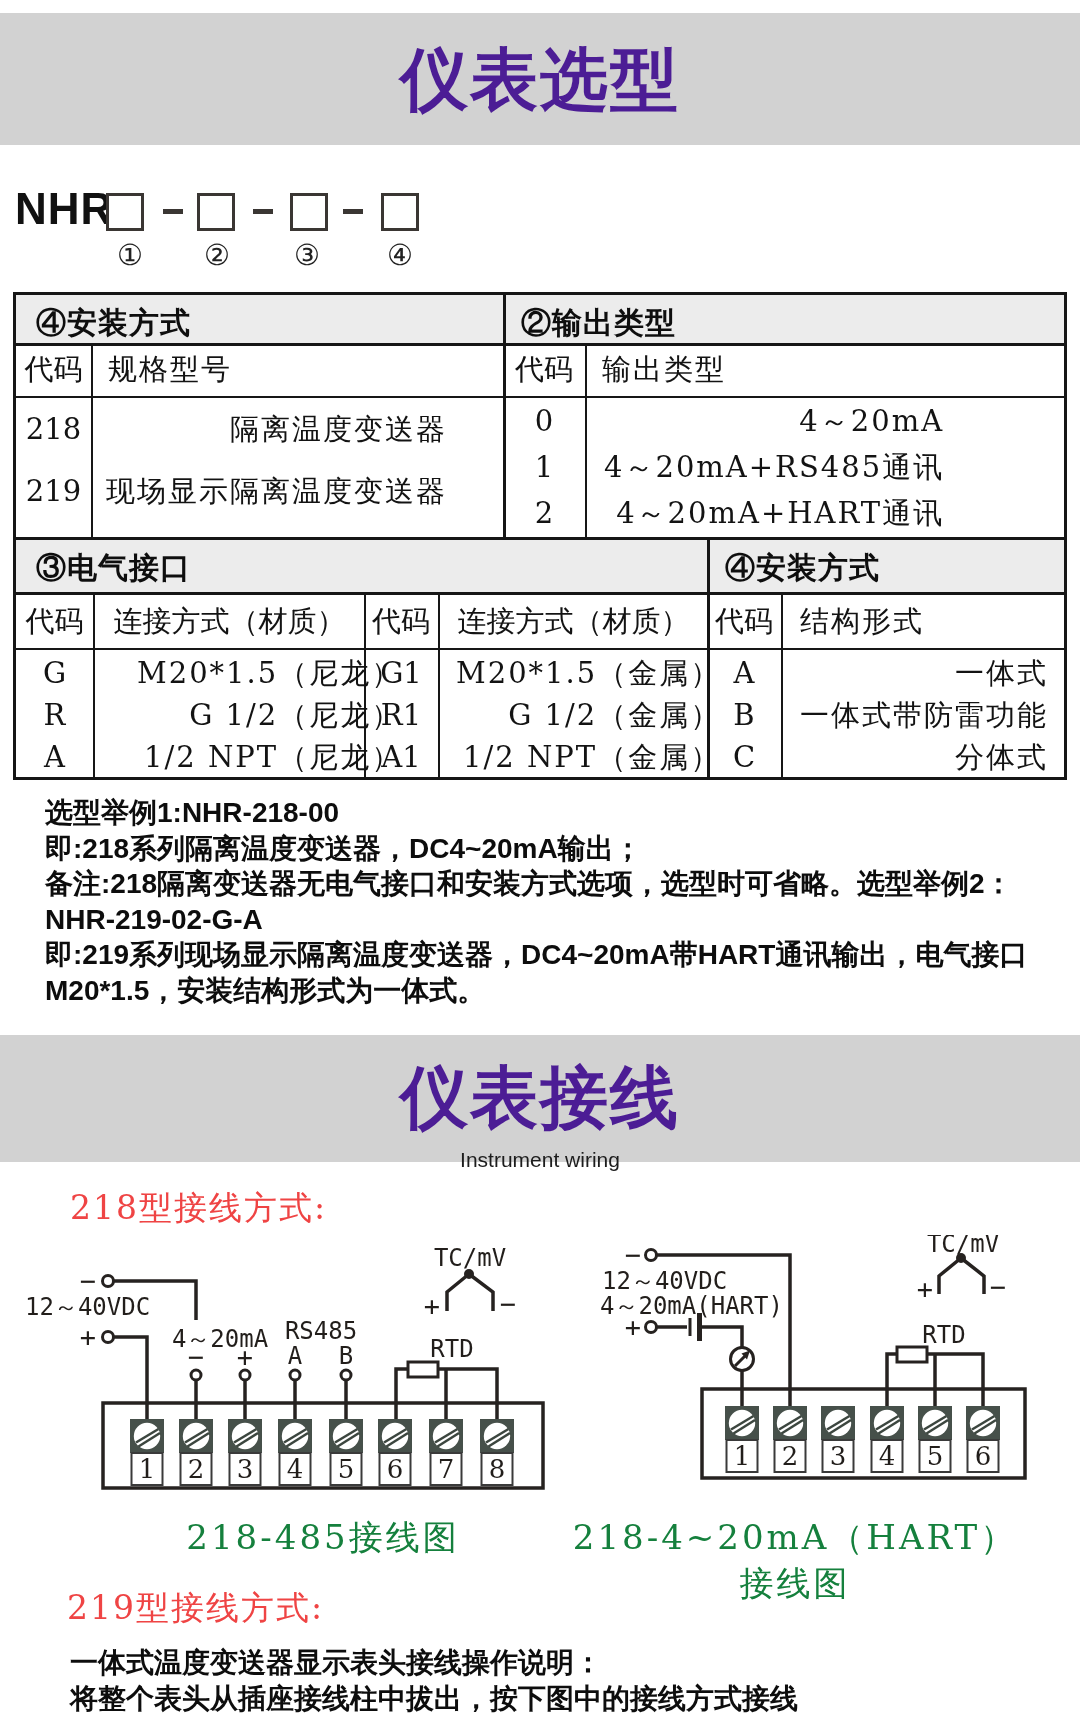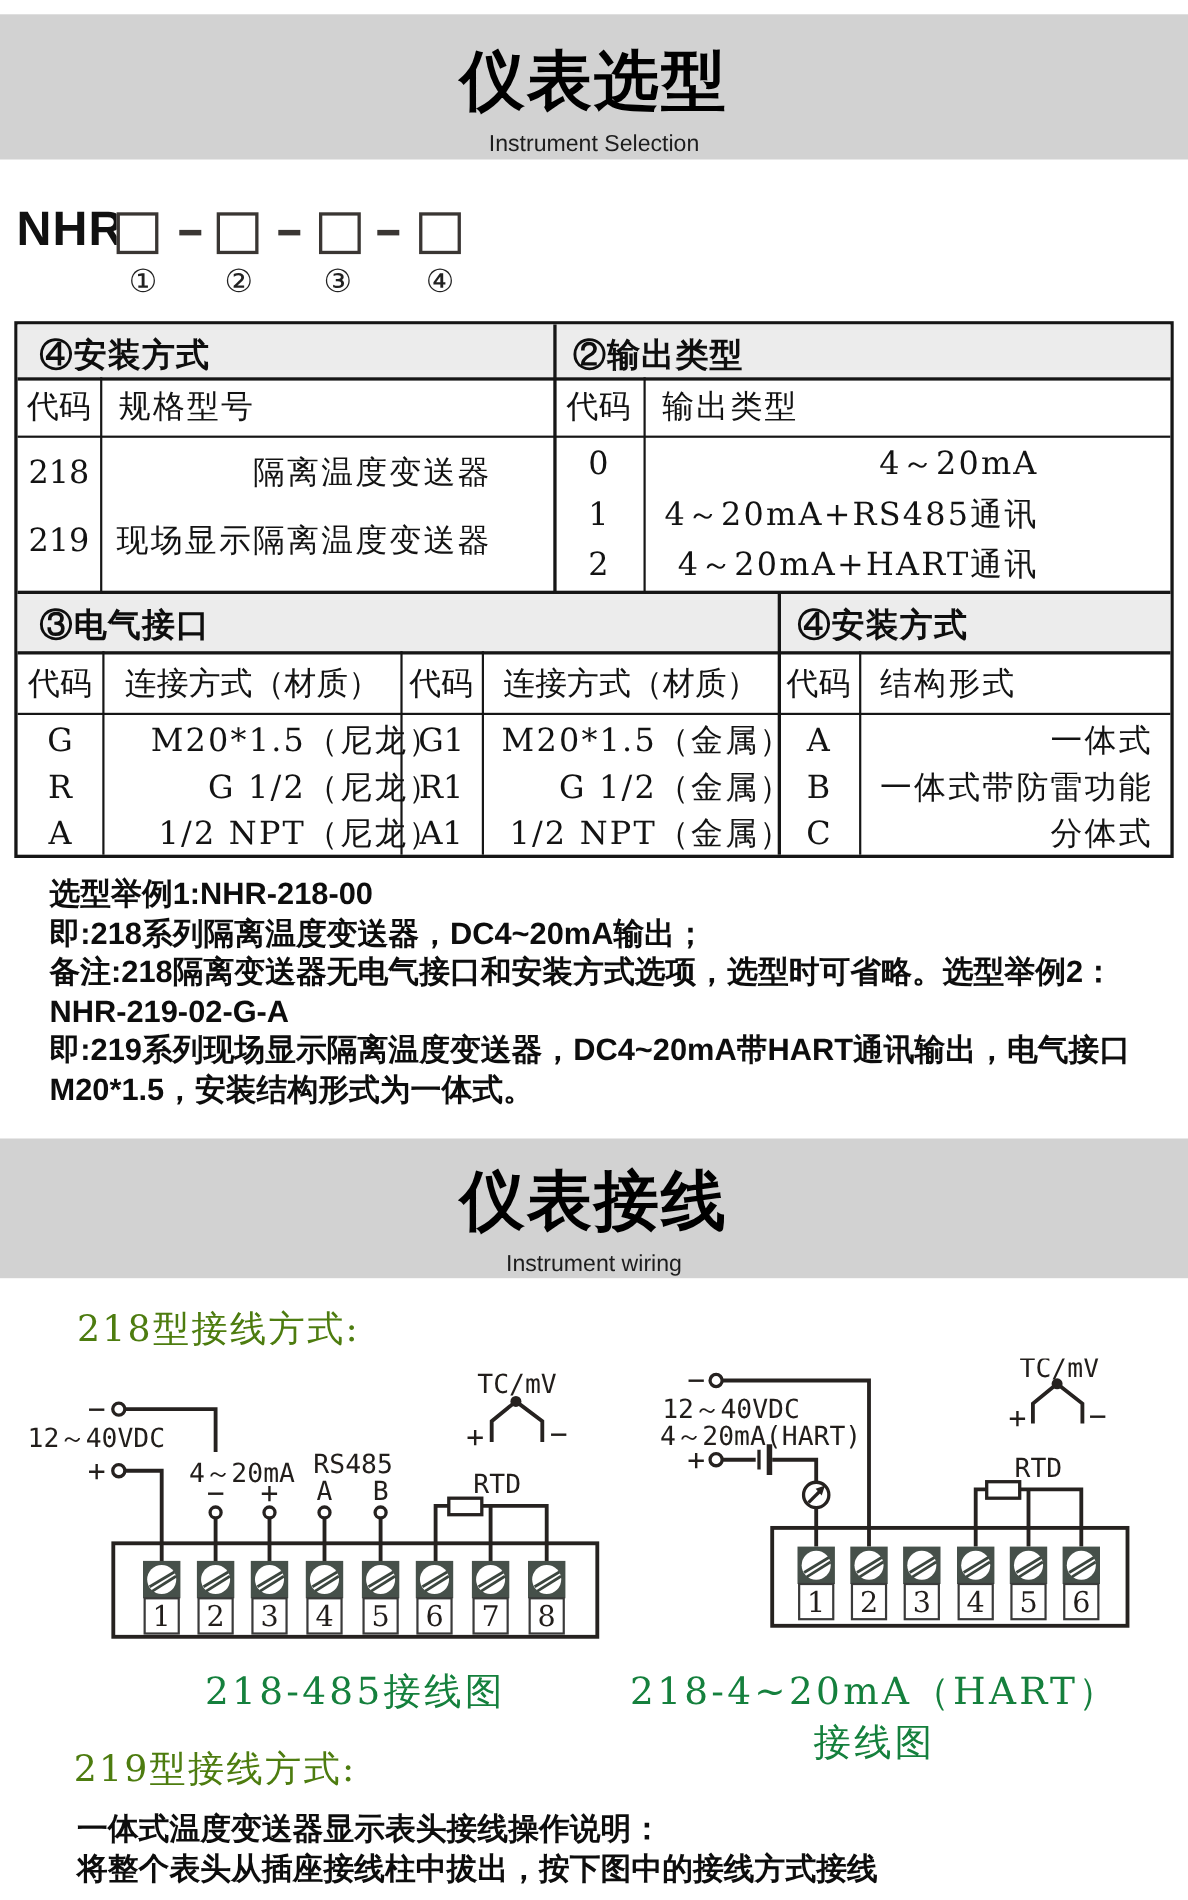--- a/index.html
+++ b/index.html
@@ -1,21 +1,21 @@
 <!DOCTYPE html>
 <html><head>
 <meta charset="utf-8">
 <style>
   html,body{margin:0;padding:0;background:#ffffff;}
   #page{position:relative;width:1080px;height:1727px;background:#ffffff;overflow:hidden;
         font-family:"Liberation Sans",sans-serif;color:#111;}
   .abs{position:absolute;}
   
   .band{position:absolute;left:0;width:1080px;background:#d2d2d2;text-align:center;}
-  .band-title{font-family:"Liberation Sans",sans-serif;font-weight:700;font-size:59px;color:#000000;letter-spacing:2px;}
+  .band-title{font-family:"Liberation Sans",sans-serif;font-weight:700;font-size:68px;color:#4c1d95;letter-spacing:2px;}
   .band-sub{font-family:"Liberation Sans",sans-serif;font-weight:400;font-size:21px;color:#1d1d1d;margin-top:4px;}
   
   .model-prefix{font-weight:700;font-size:44px;letter-spacing:1px;font-family:"Liberation Sans",sans-serif;}
   .mbox{position:absolute;width:32px;height:32px;border:3px solid #3a3633;background:#fff;}
   .mdash{position:absolute;width:20px;height:5px;background:#3a3633;}
   .mpos{position:absolute;width:44px;text-align:center;font-family:"DejaVu Serif",serif;font-size:29px;color:#222;}
   
   #seltable{position:absolute;left:13px;top:292px;width:1048px;height:482px;border:3px solid #161616;background:#fff;}
   .hline{position:absolute;left:0;width:1048px;background:#161616;}
   .vline{position:absolute;background:#161616;}
@@ -24,41 +24,40 @@
   .tserif{font-family:"DejaVu Serif",serif;font-size:29px;color:#131313;}
   .cellc{position:absolute;text-align:center;}
   .celll{position:absolute;text-align:right;letter-spacing:2px;}
   .rows2 div{height:62px;line-height:62px;}
   .rows3 div{height:46px;line-height:46px;}
   .rows3b div{height:42px;line-height:42px;}
   
   #examples{position:absolute;left:45px;top:795px;width:995px;
             font-family:"Liberation Sans",sans-serif;font-weight:700;font-size:28px;line-height:35.6px;color:#0d0d0d;}
   
-  .wire-heading{position:absolute;font-family:"DejaVu Serif",serif;font-size:33px;color:#4d7c0f;letter-spacing:2px;}
+  .wire-heading{position:absolute;font-family:"DejaVu Serif",serif;font-size:33px;color:#ef4444;letter-spacing:2px;}
   .caption{position:absolute;font-family:"DejaVu Serif",serif;font-size:34px;color:#15803d;letter-spacing:3px;text-align:center;}
   .note{position:absolute;font-family:"Liberation Sans",sans-serif;font-weight:700;font-size:28px;line-height:35.5px;color:#0d0d0d;}
   svg text{fill:#221e1b;}
   .svglab{font-family:"DejaVu Sans Mono",monospace;font-size:24px;}
   .svgsign{font-family:"DejaVu Sans Mono",monospace;font-size:27px;}
   .svgnum{font-family:"DejaVu Serif",serif;font-size:26px;}
   .wire{stroke:#262220;stroke-width:3.5;fill:none;}
   .tpoint{fill:#fff;stroke:#262220;stroke-width:3;}
   .blockrect{fill:#fff;stroke:#262220;stroke-width:3.5;}
   .numbox{fill:#fff;stroke:#3a3a3a;stroke-width:2;}
   .resistor{fill:#fff;stroke:#262220;stroke-width:3;}
 </style>
 </head>
 <body>
 
 <div id="page">
 
   <section class="band" style="top:13px;height:132px;">
     <div class="band-title" style="padding-top:22px;">仪表选型</div>
-    <div class="band-sub">Instrument Selection</div>
   </section>
 
   <div class="abs" style="left:0;top:160px;width:1080px;height:120px;">
     <span class="abs model-prefix" style="left:15px;top:24px;">NHR-</span>
     <span class="mbox" style="left:106px;top:33px;"></span>
     <span class="mdash" style="left:163px;top:49px;"></span>
     <span class="mbox" style="left:197px;top:33px;"></span>
     <span class="mdash" style="left:253px;top:49px;"></span>
     <span class="mbox" style="left:290px;top:33px;"></span>
     <span class="mdash" style="left:343px;top:49px;"></span>

